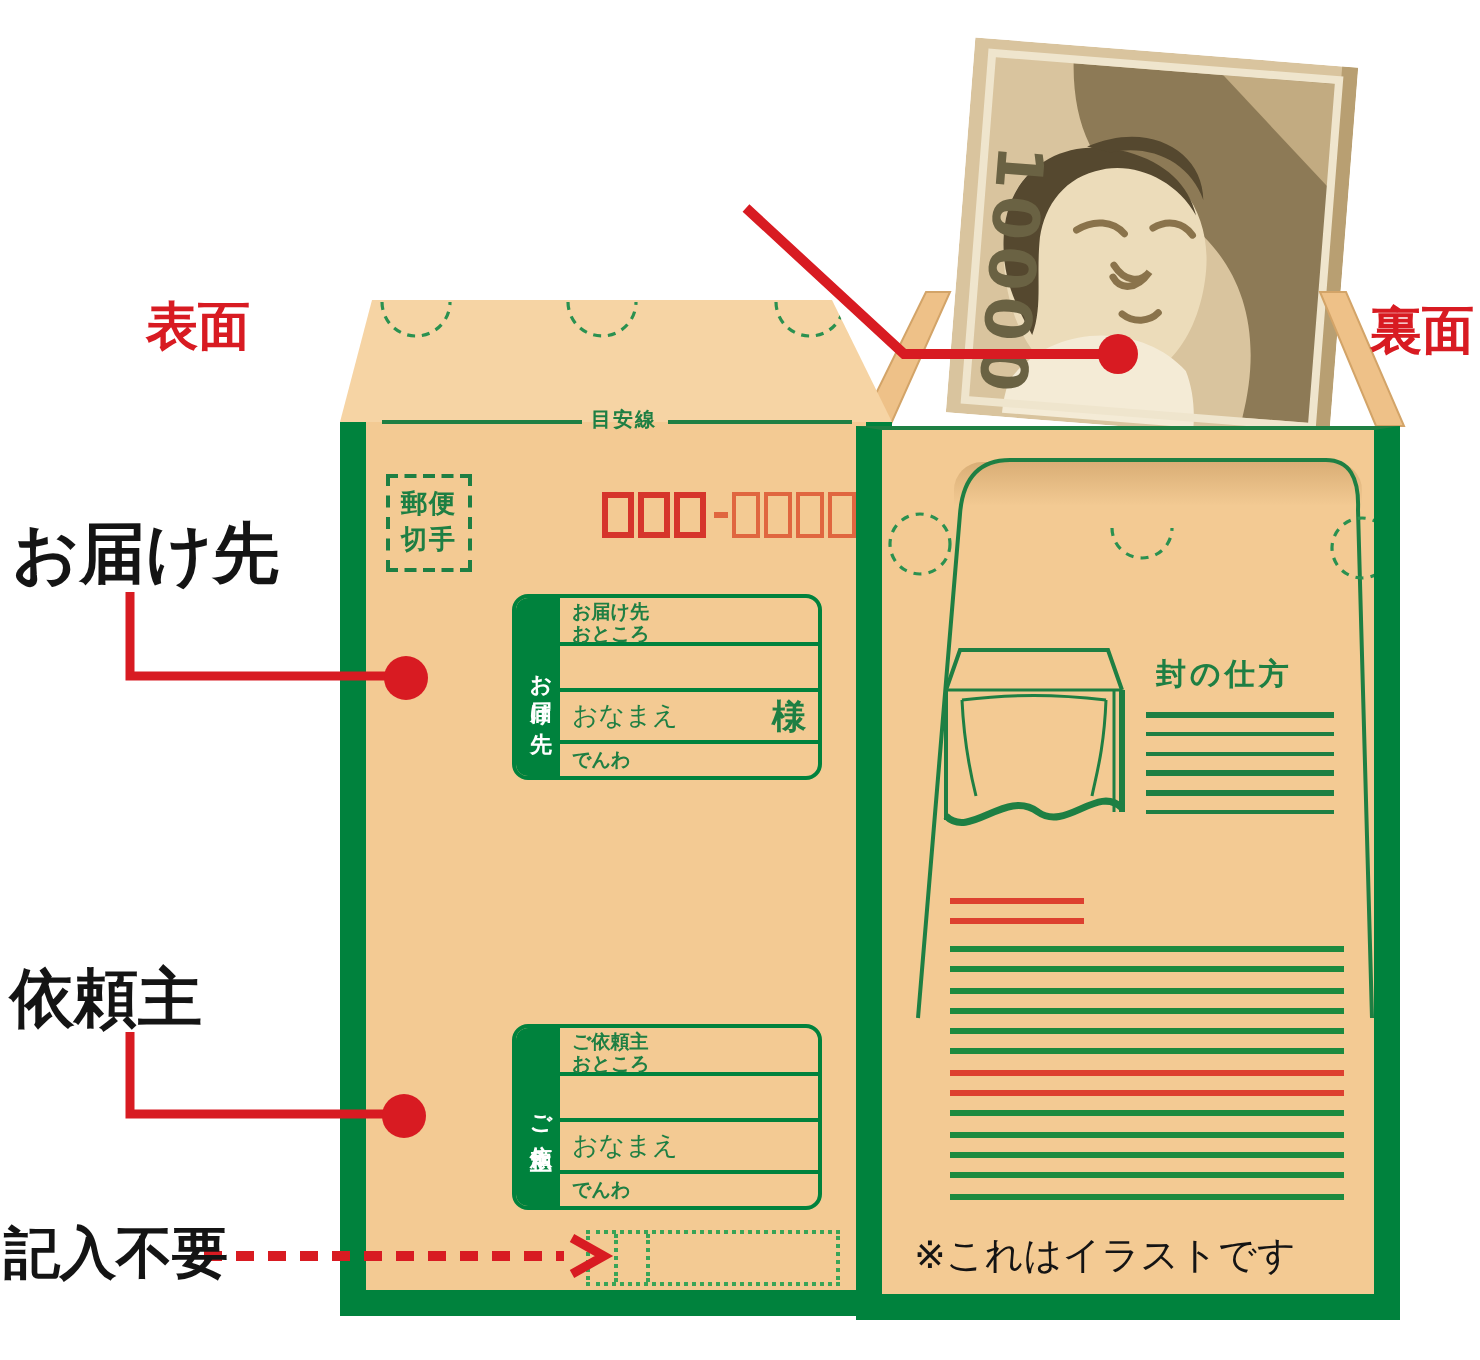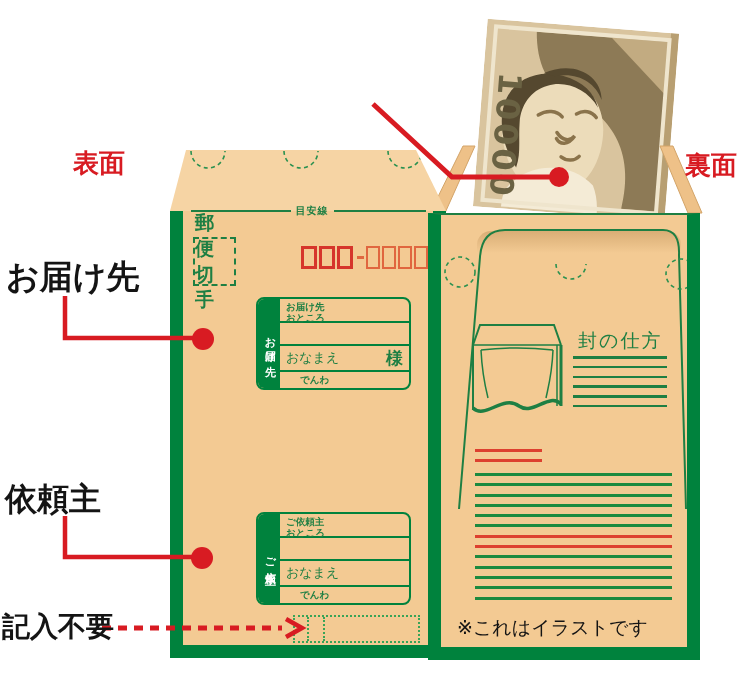--- a/index.html
+++ b/index.html
@@ -35,54 +35,54 @@
   #front-flap svg{position:absolute;left:0;top:0;}
   #front-body{position:absolute;left:0;top:61px;width:276px;height:447px;background:var(--tan);
     border-left:13px solid var(--green);border-right:13px solid var(--green);border-bottom:13px solid var(--green);}
   .fold-row{position:absolute;top:54px;left:8px;right:8px;height:14px;display:flex;align-items:center;justify-content:center;gap:5px;z-index:3;}
   .fold-seg{height:2.5px;background:var(--greenline);}
   .fold-seg.l{width:100px;} .fold-seg.r{width:92px;}
   .fold-label{font-size:10px;font-weight:bold;color:var(--greenline);letter-spacing:1px;line-height:1;}
 
   #stamp-box{position:absolute;left:23px;top:87px;width:43px;height:49px;border:2px dashed var(--greenline);
     display:flex;flex-direction:column;align-items:center;justify-content:center;color:var(--greenline);
-    font-size:19px;font-weight:bold;line-height:1.35;letter-spacing:1px;}
+    font-size:13px;font-weight:bold;line-height:1.35;letter-spacing:1px;}
 
   #postal-row{position:absolute;left:131px;top:96px;display:flex;align-items:center;}
   .pbox{width:16px;height:23px;border:3px solid var(--thickred);margin-right:2px;}
   .pbox.thin{width:14px;border:2px solid var(--thinred);margin-right:2px;}
   .phyphen{width:7px;height:3px;background:var(--thinred);margin:0 2px;}
 
   .addr-box{position:absolute;left:86px;width:155px;height:93px;border:2.5px solid var(--green);
     border-radius:8px;display:flex;overflow:hidden;background:var(--tan);}
   #delivery-box{top:147px;} #sender-box{top:362px;}
   .vcol{width:22px;background:var(--green);color:#fff;writing-mode:vertical-rl;text-orientation:upright;
     display:flex;align-items:center;justify-content:center;font-size:11px;font-weight:bold;letter-spacing:1px;}
   .addr-rows{flex:1;display:flex;flex-direction:column;}
   .arow{border-bottom:2px solid var(--green);color:var(--greenline);}
   .arow.r1{height:24px;font-size:9.5px;font-weight:bold;line-height:1.2;padding:2px 0 0 6px;}
   .arow.r2{height:23px;}
   .arow.r3{height:26px;display:flex;align-items:center;justify-content:space-between;padding:0 6px;}
   .arow.r3 .nlabel{font-size:13px;font-weight:normal;}
   .arow.r3 .honorific{font-size:17px;font-weight:bold;}
-  .arow.r4{border-bottom:none;flex:1;font-size:9.5px;font-weight:bold;padding:2px 0 0 20px;}
+  .arow.r4{border-bottom:none;flex:1;font-size:9.5px;font-weight:bold;padding:2px 0 0 6px;}
 
   #noentry-box{position:absolute;left:123px;top:465px;width:127px;height:28px;border:2px dotted var(--greenlight);}
   .ne-div{position:absolute;top:0;bottom:0;width:0;border-left:2px dotted var(--greenlight);}
 
   
   #banknote{position:absolute;left:480px;top:26px;width:192px;height:188px;transform:rotate(4.5deg);z-index:1;}
   #flap-strips{position:absolute;left:425px;top:140px;z-index:1;}
   #back-body{position:absolute;left:428px;top:213px;width:272px;height:447px;background:var(--tan);
     border-left:13px solid var(--green);border-right:13px solid var(--green);border-bottom:13px solid var(--green);
     border-top:2px solid var(--greenline);z-index:2;}
   #flap-shadow{position:absolute;left:36px;top:16px;width:204px;height:22px;border-radius:14px 14px 0 0;
     background:linear-gradient(rgba(140,90,30,.25),rgba(140,90,30,0));}
   #back-lines-svg{position:absolute;left:0;top:0;}
-  #seal-title{position:absolute;left:137px;top:113px;font-size:19px;font-weight:normal;color:var(--greenline);letter-spacing:2px;}
+  #seal-title{position:absolute;left:137px;top:113px;font-size:15px;font-weight:bold;color:var(--greenline);letter-spacing:2px;}
   #seal-envelope-art{position:absolute;left:26px;top:105px;}
   #title-lines{position:absolute;left:132px;top:141px;width:94px;}
   .tline{width:94px;height:2.5px;background:var(--greenline);margin-bottom:7.3px;}
   #short-red-lines{position:absolute;left:34px;top:234px;width:67px;}
   .sline{width:67px;height:3px;background:#dd402f;margin-bottom:7px;}
   #full-lines{position:absolute;left:34px;top:258px;width:197px;}
   .fline{width:197px;height:3px;margin-bottom:7.3px;background:#1d8a3f;}
   .fline.red{background:#dd402f;}
   #disclaimer{position:absolute;left:16px;top:400px;font-size:19px;color:var(--ink);font-weight:500;white-space:nowrap;}
 

